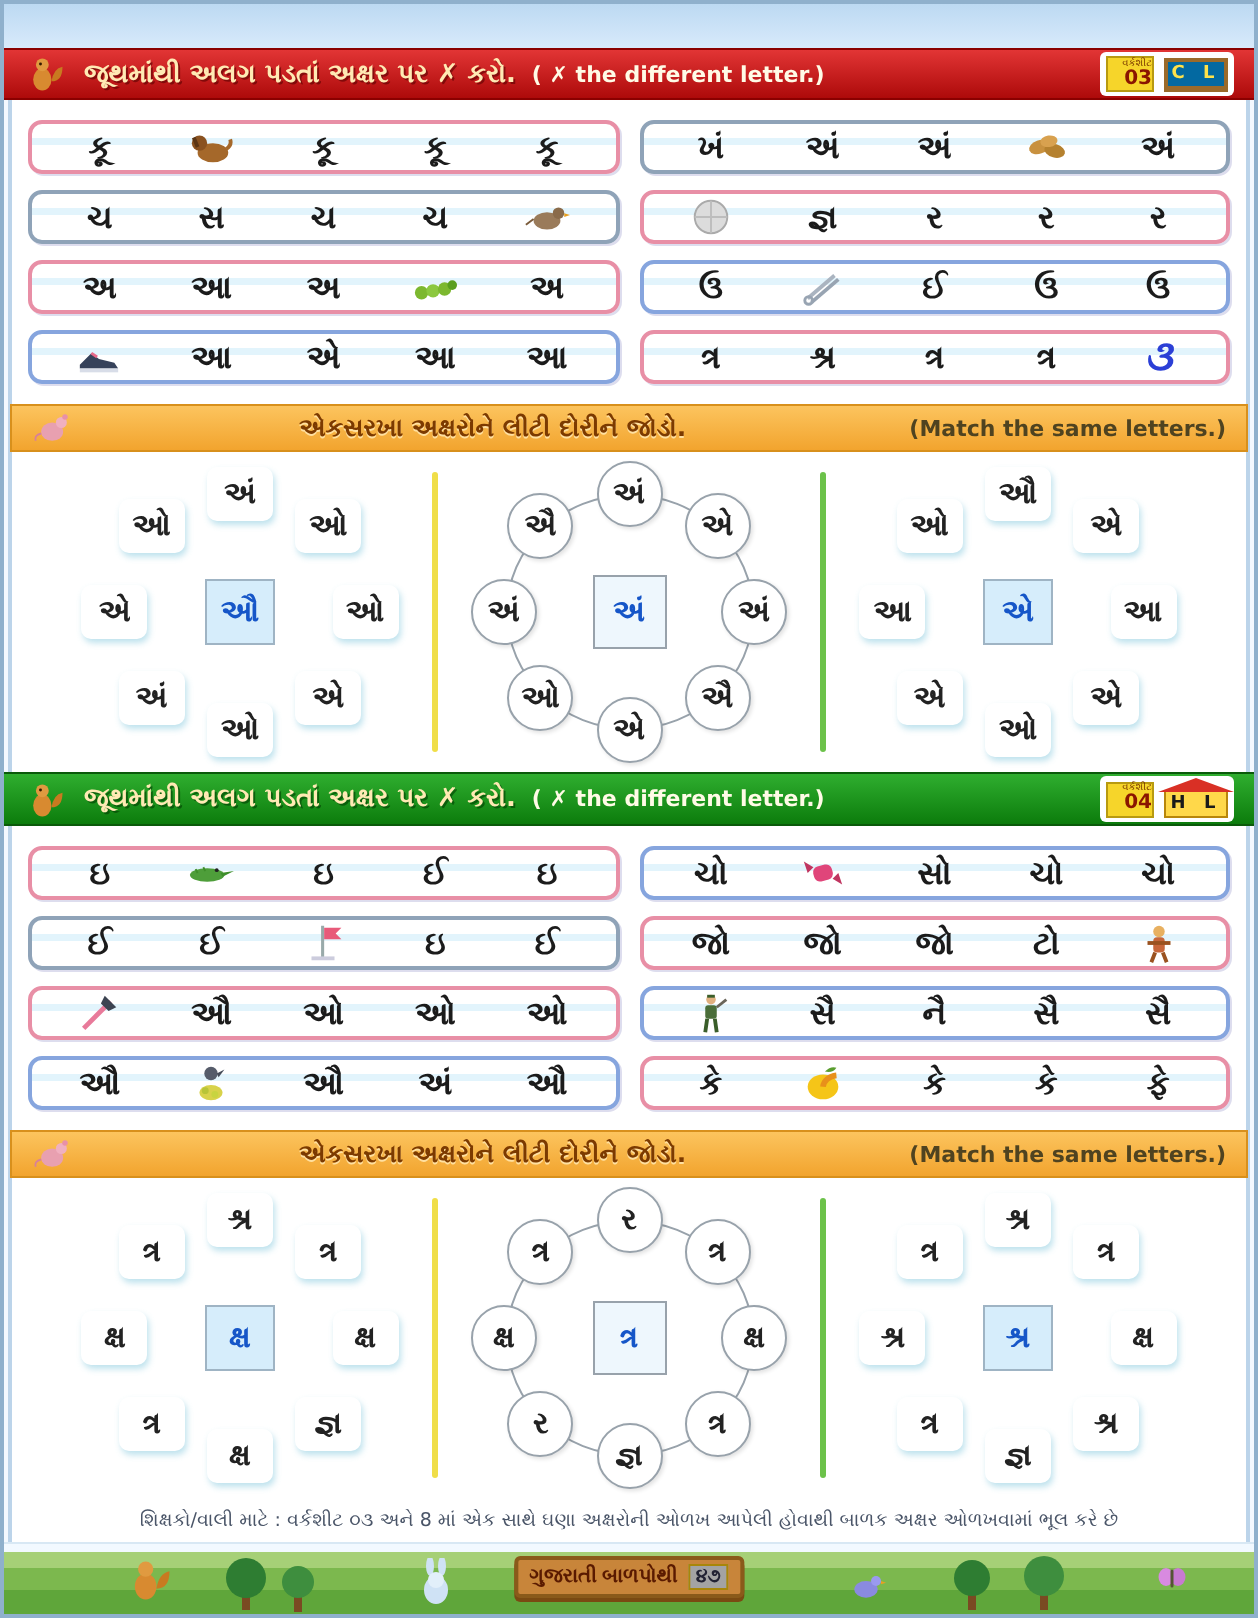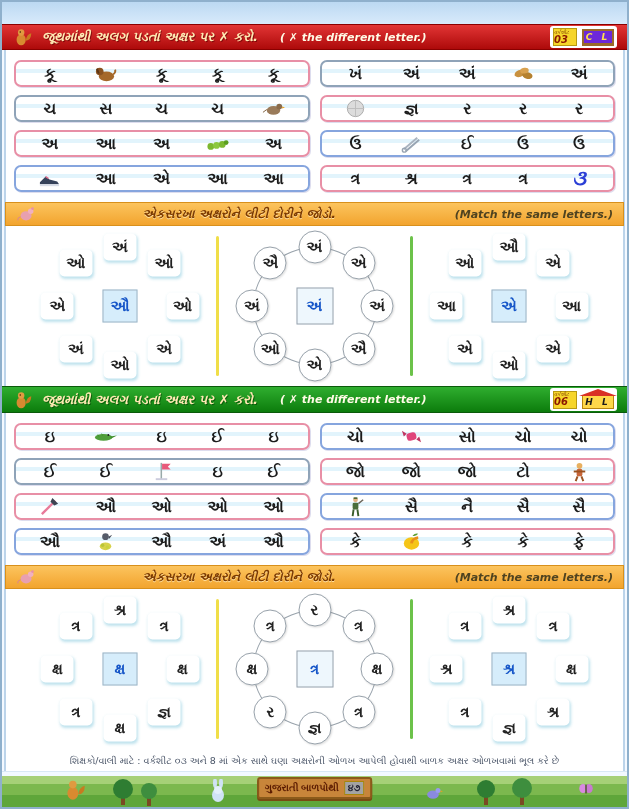--- a/index.html
+++ b/index.html
@@ -3,37 +3,37 @@
 <meta charset="utf-8">
 <style>
   html,body{margin:0;padding:0;background:#dde8f2;font-family:"DejaVu Sans","Liberation Sans",sans-serif;}
   *{box-sizing:border-box;}
   .page{width:629px;height:809px;margin:0 auto;background:#fff;border:2px solid #8fb0cc;
         box-shadow:inset 0 0 0 2px #f4f9ff, inset 0 0 0 4px #bcd4ea;position:relative;overflow:hidden;
         display:flex;flex-direction:column;}
   .topstrip{height:22px;background:linear-gradient(#bcd9f2,#d8eafb);flex:0 0 auto;}
 
   
-  .bar{display:flex;align-items:center;gap:8px;padding:0 10px;height:26px;flex:0 0 auto;font-style:italic;}
+  .bar{display:flex;align-items:center;gap:8px;padding:0 10px;height:26px;flex:0 0 auto;}
   .bar.red{background:linear-gradient(#e23535,#ad0a0a);border-top:1px solid #8a0000;border-bottom:1px solid #8a0000;}
   .bar.green{background:linear-gradient(#2fae2f,#0c7c0c);border-top:1px solid #0a5a0a;border-bottom:1px solid #0a5a0a;height:27px;}
   .bar .gu{font-size:13px;font-weight:bold;color:#ffeab4;text-shadow:1px 1px 0 rgba(90,0,0,.6);white-space:nowrap;}
-  .bar .en{font-size:11px;font-weight:bold;color:#fffbe6;margin-left:14px;white-space:nowrap;}
+  .bar .en{font-size:11px;font-weight:bold;color:#fffbe6;margin-left:0;white-space:nowrap;}
   .bar.green .gu{text-shadow:1px 1px 0 rgba(0,60,0,.6);}
   .bar.orange{background:linear-gradient(#fcc45e,#f2a42e);border:1px solid #d8901c;height:24px;margin:0 3px;flex:0 0 auto;justify-content:space-between;}
   .bar.orange .gu{color:#7c3a00;text-shadow:0 1px 0 #ffe0a0;font-size:12.5px;}
   .bar.orange .en{color:#4f4320;}
   .critter{width:22px;height:22px;flex:0 0 auto;}
   .badge-pill{margin-left:auto;background:#fff;border-radius:3px;padding:2px 3px;display:flex;gap:5px;align-items:center;}
   .ws-badge{width:24px;height:18px;background:#f6d52a;border:1px solid #b89a10;display:flex;flex-direction:column;
-            align-items:flex-start;justify-content:center;line-height:1;}
+            align-items:flex-end;justify-content:center;line-height:1;}
   .ws-label{font-size:5px;color:#7a3a00;}
   .ws-num{font-size:10px;font-weight:bold;color:#8a1500;}
   .board{width:32px;height:17px;display:flex;align-items:center;justify-content:center;font-size:9px;font-weight:bold;letter-spacing:3px;}
-  .board.cl{background:#6d28d9;color:#ffe24a;border:2px solid #9a6a2a;border-bottom-width:3px;}
+  .board.cl{background:#0369a1;color:#ffe24a;border:2px solid #9a6a2a;border-bottom-width:3px;}
   .board.hl{background:#ffd84a;color:#1a1a1a;border:1px solid #b8860b;position:relative;margin-top:5px;height:14px;}
   .board.hl::before{content:"";position:absolute;top:-7px;left:-4px;right:-4px;height:7px;background:#d93025;
                     clip-path:polygon(0 100%,50% 0,100% 100%);}
 
   
   .rows{display:flex;gap:10px;padding:10px 12px 10px;flex:0 0 auto;}
   .rcol{flex:1;display:flex;flex-direction:column;gap:8px;min-width:0;}
   .lrow{display:flex;align-items:center;border:2px solid #ccc;border-radius:7px;height:27px;padding:0 6px;
         background-image:linear-gradient(to bottom,#fff 0 30%,#e2f4fc 30% 46%,#fff 46%);box-shadow:1px 1px 0 #dde;}
   .b-pink{border-color:#e88fa6;}
@@ -260,21 +260,21 @@
         <ellipse cx="10" cy="15" rx="5" ry="6" fill="#d88a30"></ellipse>
         <circle cx="10" cy="7" r="3.5" fill="#e09a40"></circle>
         <path d="M15 16q6 0 6-8-5 1-6 8z" fill="#c87a20"></path>
         <circle cx="9" cy="6.5" r=".8" fill="#331a00"></circle>
       </svg>
     <span class="gu">જૂથમાંથી અલગ પડતાં અક્ષર પર ✗ કરો.</span>
     <span class="en">( ✗  the different letter.)</span>
     <span class="badge-pill">
       <span class="ws-badge">
         <span class="ws-label">વર્કશીટ</span>
-        <span class="ws-num">06</span>
+        <span class="ws-num">04</span>
       </span>
       <span class="board hl">H L</span>
     </span>
   </div>
 
   <div class="rows">
     <div class="rcol">
       <div class="lrow b-pink">
         <span class="cell">ઇ</span>
         <span class="cell ic">

